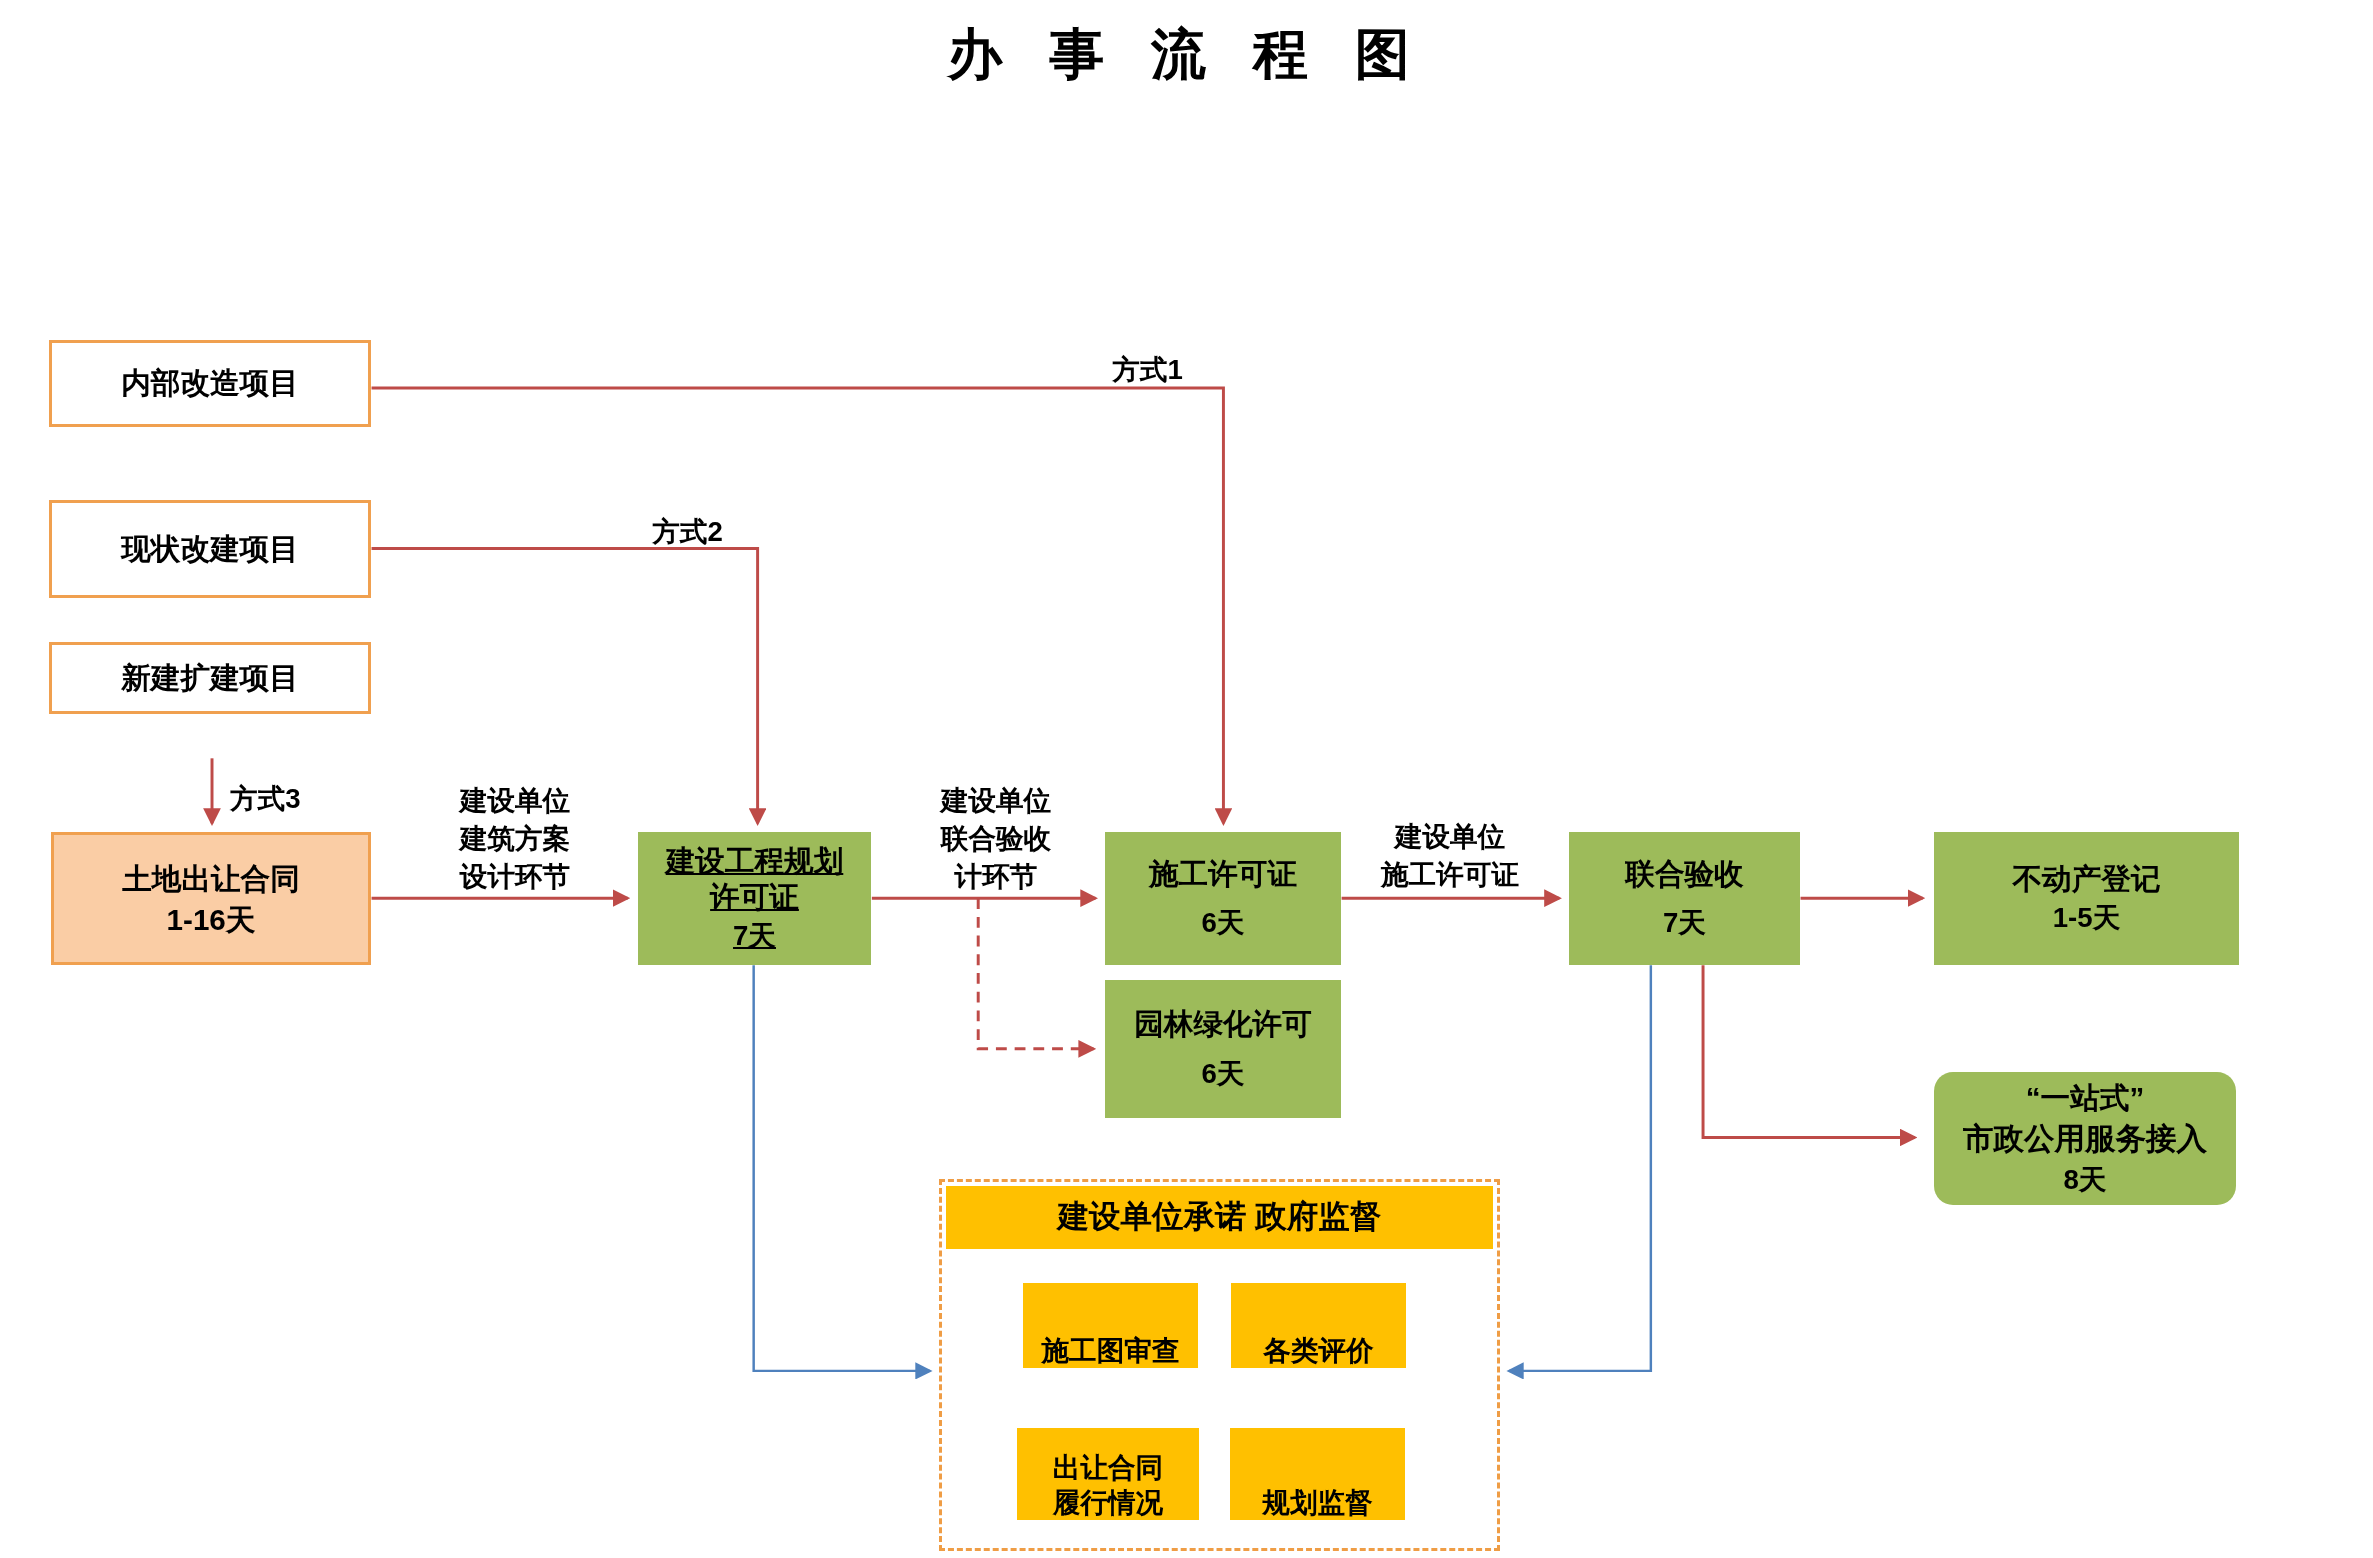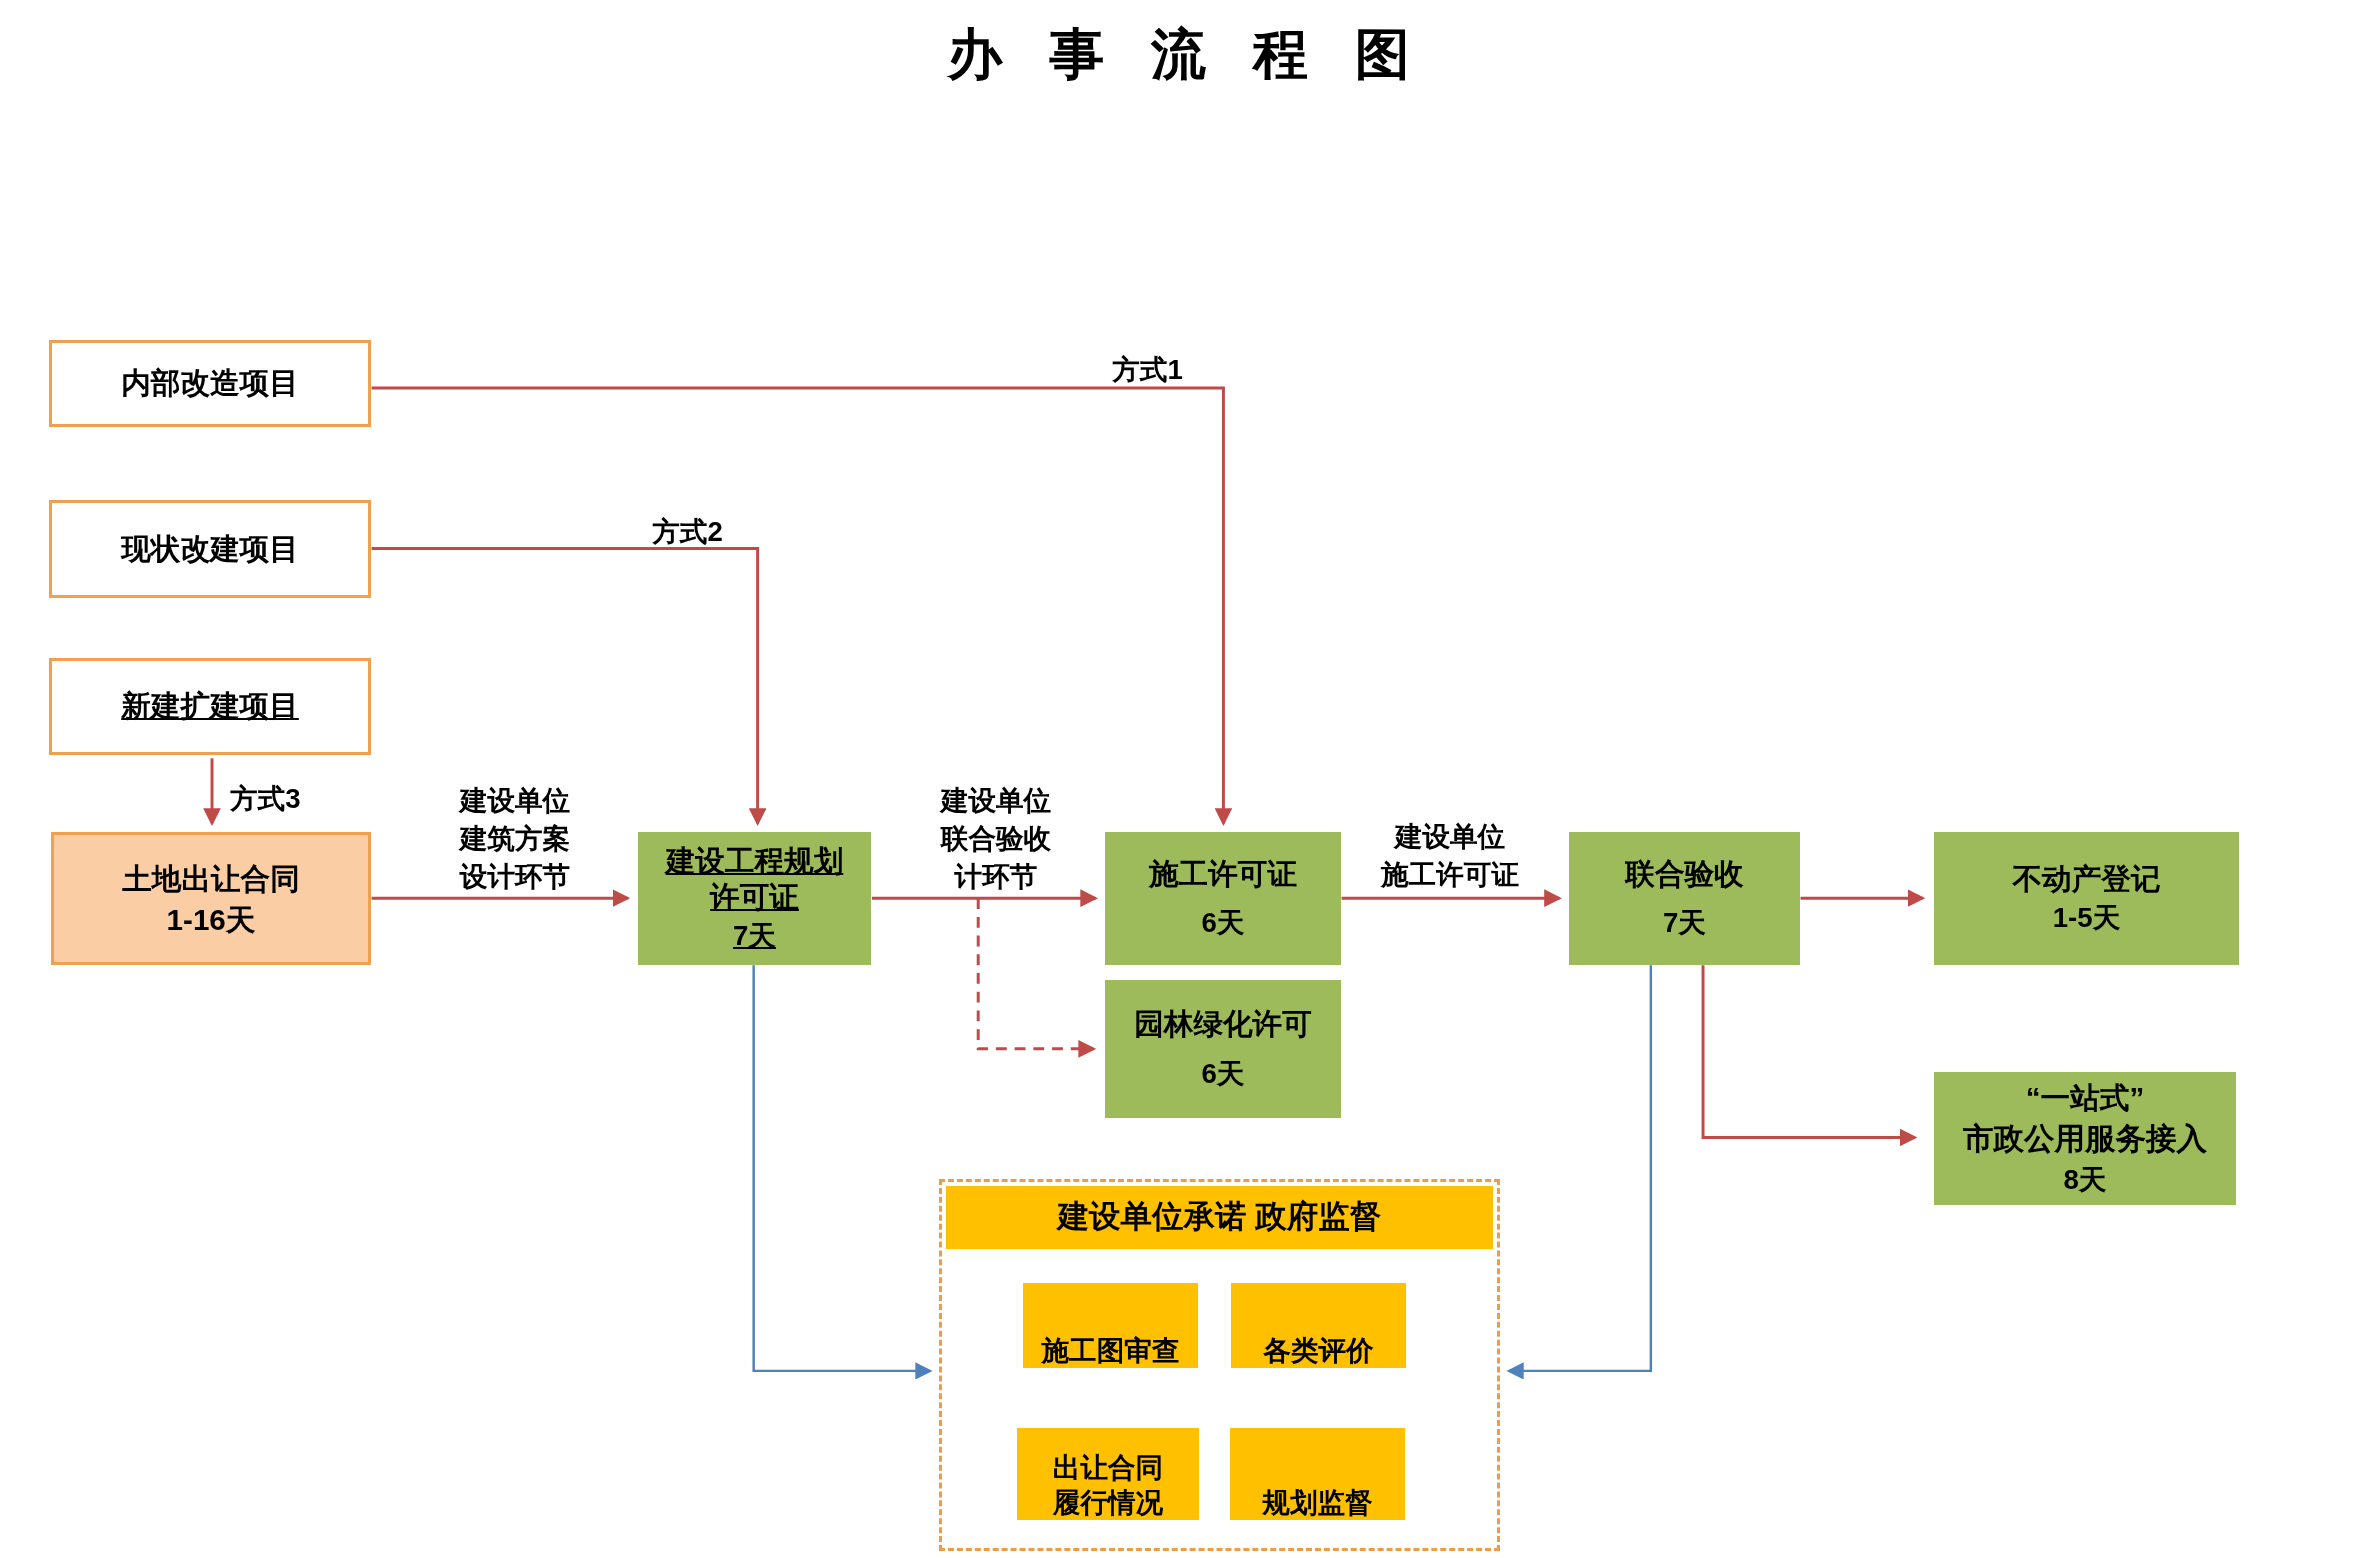--- a/index.html
+++ b/index.html
@@ -69,21 +69,21 @@
   </svg>
 
   <div class="box white-box" style="left:49px;top:340px;width:322px;height:87px;">
     <div>内部改造项目</div>
   </div>
 
   <div class="box white-box" style="left:49px;top:500px;width:322px;height:98px;">
     <div>现状改建项目</div>
   </div>
 
-  <div class="box white-box" style="left:49px;top:658px;width:322px;height:97px;text-decoration:underline;">
+  <div class="box white-box" style="left:49px;top:642px;width:322px;height:72px;">
     <div>新建扩建项目</div>
   </div>
 
   <div class="box land-box" style="left:51px;top:832px;width:320px;height:133px;">
     <div>土地出让合同</div>
     <div>1-16天</div>
   </div>
 
   <div class="box green-box" style="left:638px;top:832px;width:233px;height:133px;text-decoration:underline;">
     <div>建设工程规划</div>
@@ -104,21 +104,21 @@
   <div class="box green-box" style="left:1569px;top:832px;width:231px;height:133px;">
     <div>联合验收</div>
     <div class="dur">7天</div>
   </div>
 
   <div class="box green-box" style="left:1934px;top:832px;width:305px;height:133px;">
     <div>不动产登记</div>
     <div class="dur-tight">1-5天</div>
   </div>
 
-  <div class="box green-box" style="left:1934px;top:1072px;width:302px;height:133px;line-height:41px;">
+  <div class="box green-box" style="left:1934px;top:1072px;width:302px;height:133px;line-height:41px;border-radius:19px;">
     <div>“一站式”</div>
     <div style="font-size:30.5px;">市政公用服务接入</div>
     <div style="font-size:27.6px;">8天</div>
   </div>
 
   <div class="way-label" style="left:1049px;top:351px;width:197px;text-align:center;">方式1</div>
   <div class="way-label" style="left:589px;top:513px;width:197px;text-align:center;">方式2</div>
   <div class="way-label" style="left:230px;top:780px;">方式3</div>
 
   <div class="edge-label" style="left:367px;top:782px;width:296px;">

